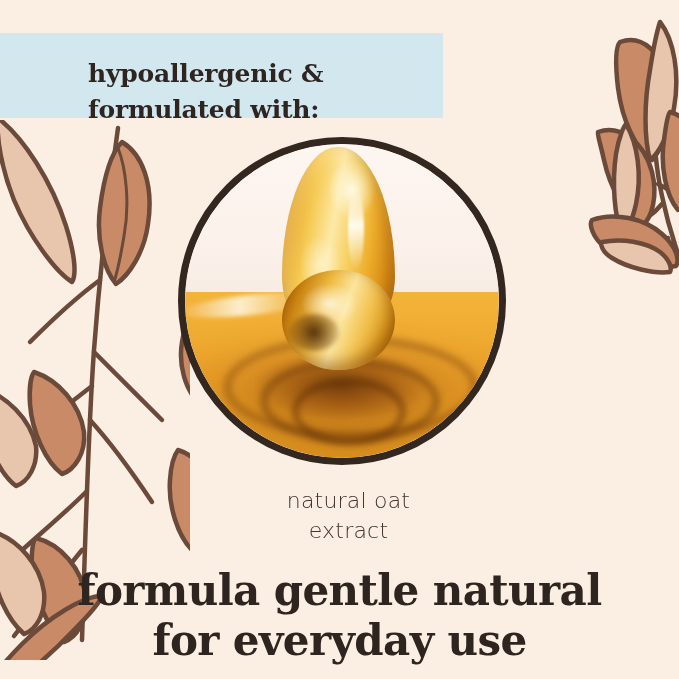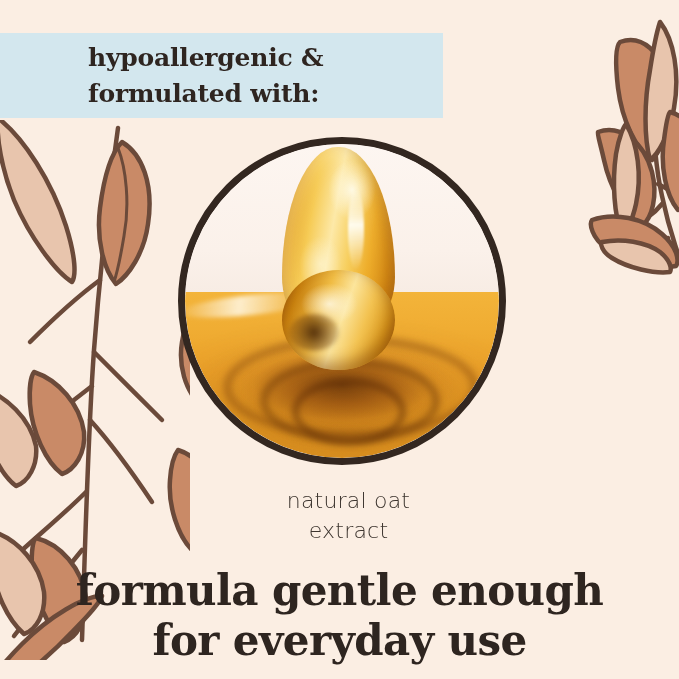--- a/index.html
+++ b/index.html
@@ -22,21 +22,21 @@
     position: absolute;
     left: 0;
     top: 33px;
     width: 443px;
     height: 85px;
     background: #d3e7ee;
   }
   .banner-text {
     position: absolute;
     left: 88px;
-    top: 40px;
+    top: 56px;
     width: 400px;
     font-family: "DejaVu Serif", "Liberation Serif", serif;
     font-weight: 700;
     font-size: 25px;
     line-height: 36px;
     color: #2e2520;
     letter-spacing: -0.2px;
     white-space: pre-line;
   }
 
@@ -275,16 +275,16 @@
       <div class="drop"></div>
       <div class="drop-bottom"></div>
       <div class="drop-shadow-core"></div>
       <div class="drop-highlight"></div>
     </div>
   </div>
 
   <div class="caption">natural oat
 extract</div>
 
-  <div class="headline">formula gentle enough
+  <div class="headline">formula gentle natural
 for everyday use</div>
 
 </div>
 
 </body></html>

